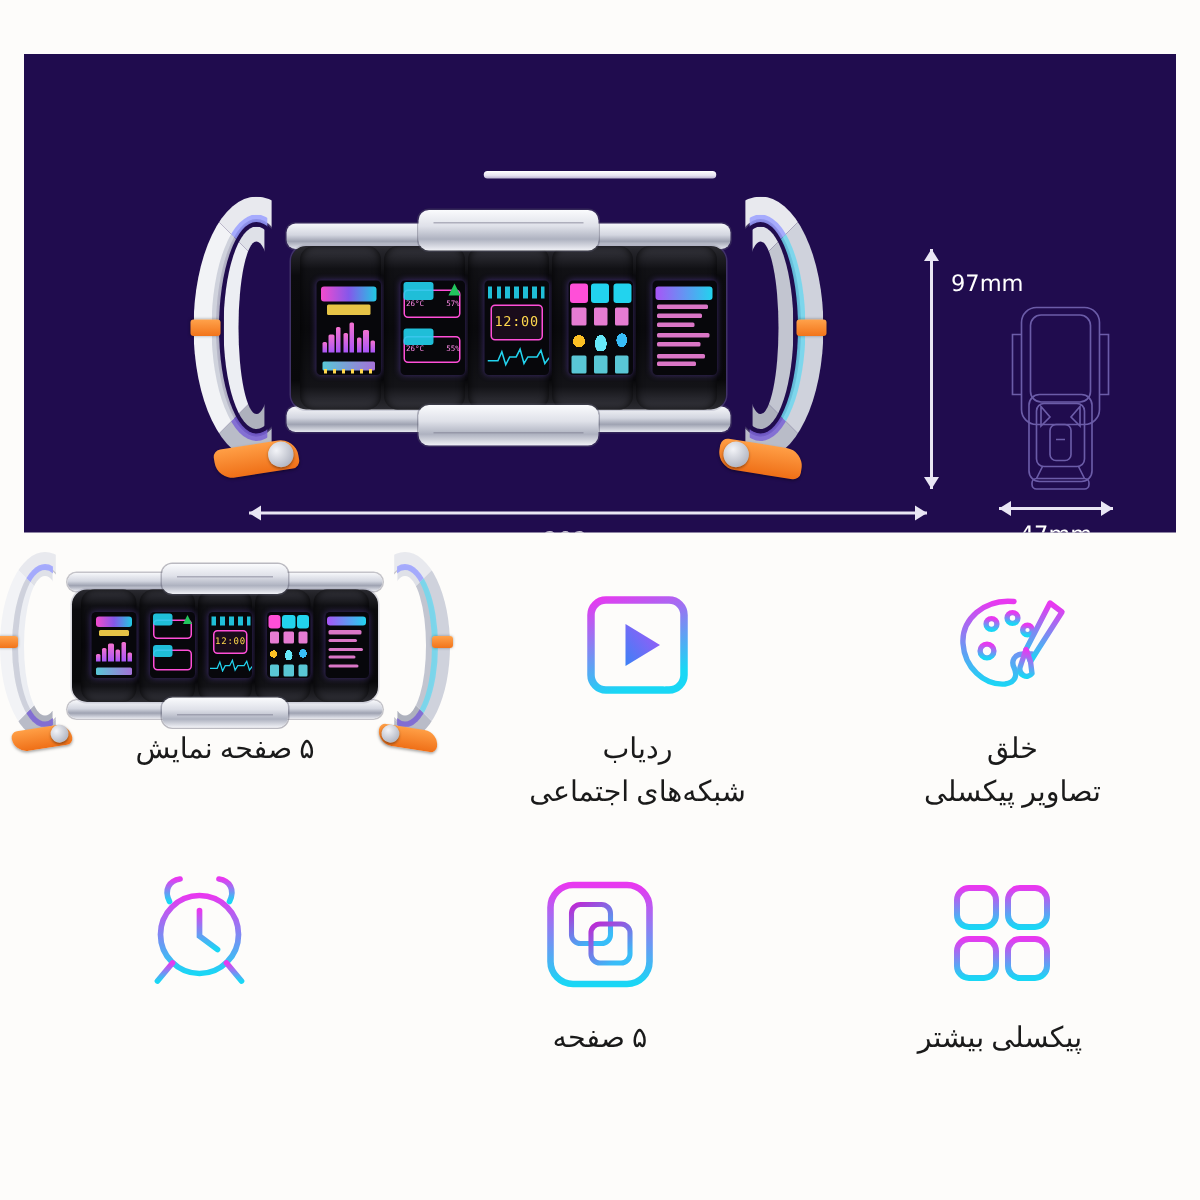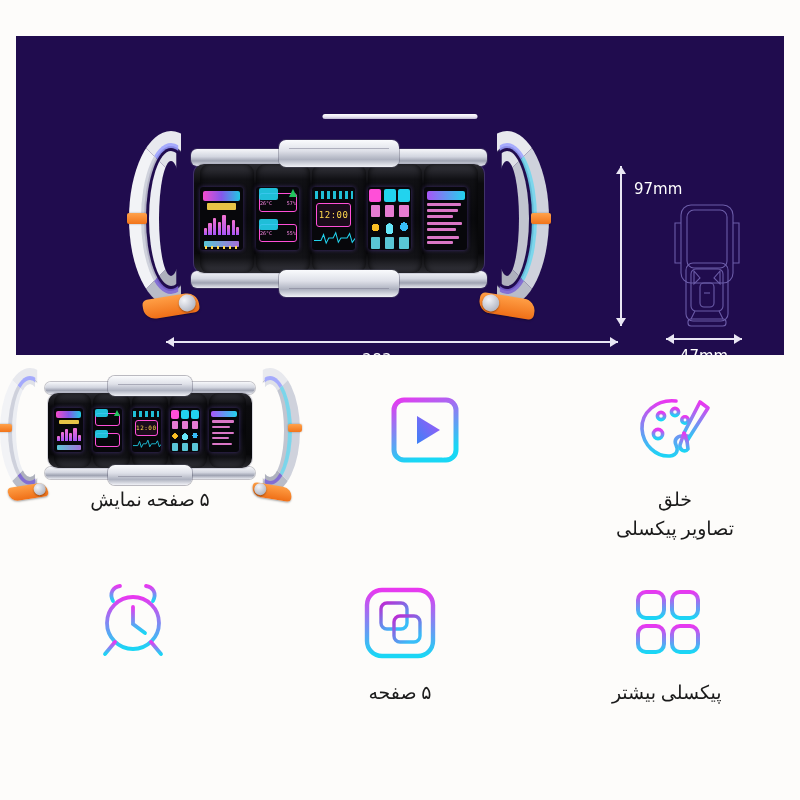--- a/index.html
+++ b/index.html
@@ -120,21 +120,21 @@
     border-radius:10px;
     display:flex;align-items:center;justify-content:space-between;
     padding:0 5px;box-sizing:border-box;
     box-shadow:0 0 0 1px rgba(140,140,165,.3);
   }
   .seg{
     position:relative;
     flex:1 1 0;height:100%;margin:0 1px;
     background:linear-gradient(180deg,#3a3a42 0%,#111115 14%,#0a0a0d 50%,#131317 86%,#3a3a42 100%);
     border-radius:9px;
-    display:flex;align-items:center;justify-content:flex-start;
+    display:flex;align-items:center;justify-content:flex-end;
     box-shadow:inset 0 0 6px rgba(0,0,0,.9);
   }
   .lcd{
     width:80%;height:58%;
     background:#07070b;
     border-radius:3px;
     position:relative;overflow:hidden;
     box-shadow:0 0 4px rgba(120,80,220,.45);
   }
 
@@ -533,20 +533,22 @@
             <linearGradient id="g2" x1="1" y1="0" x2="0" y2="1">
               <stop offset="0%" stop-color="#a855f7"></stop>
                 <stop offset="100%" stop-color="#3b82f6"></stop>
             </linearGradient>
           </defs>
           <path d="M62 70 H24 a10 10 0 0 1 -10 -10 V20 a10 10 0 0 1 10 -10 h42 a10 10 0 0 1 10 10 v40 a10 10 0 0 1 -10 10 h-2" fill="none" stroke="url(#g1)" stroke-width="5" stroke-linecap="round"></path>
           <path d="M37 26 L60 40 L37 54 Z" fill="url(#g2)"></path>
         </svg>
       </div>
       <div class="cap">
+        <span>ردیاب</span>
+        <span>شبکه‌های اجتماعی</span>
       </div>
     </div>
 
     <div class="feat">
       <div class="glyph">
         <svg width="90" height="82" viewBox="0 0 90 82">
           <defs>
             <linearGradient id="g3" x1="0.4" y1="0" x2="0.3" y2="1">
               <stop offset="0%" stop-color="#e838f0"></stop>
                 <stop offset="100%" stop-color="#19d7f5"></stop>

